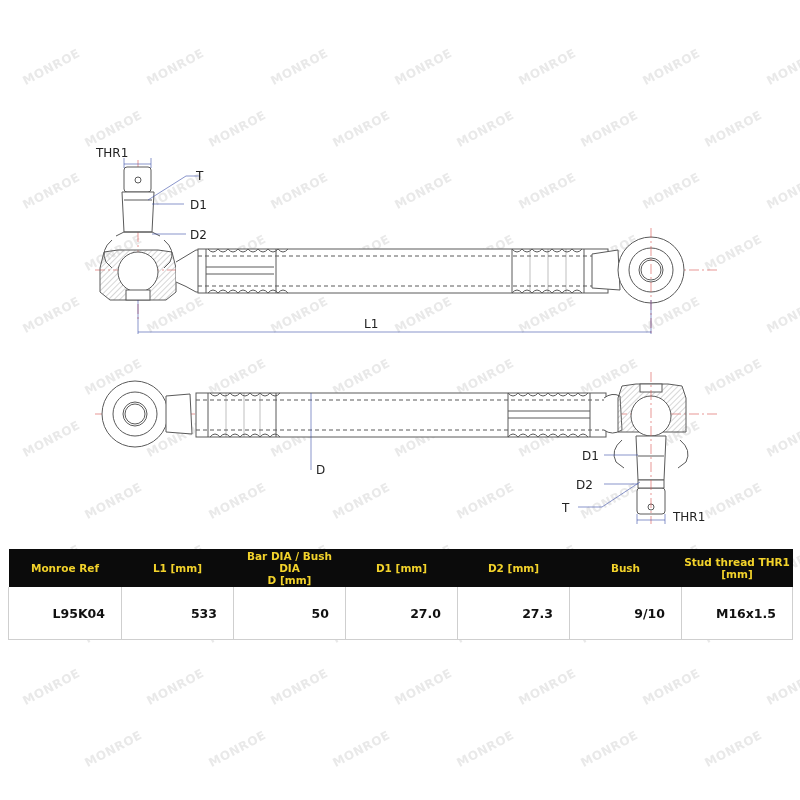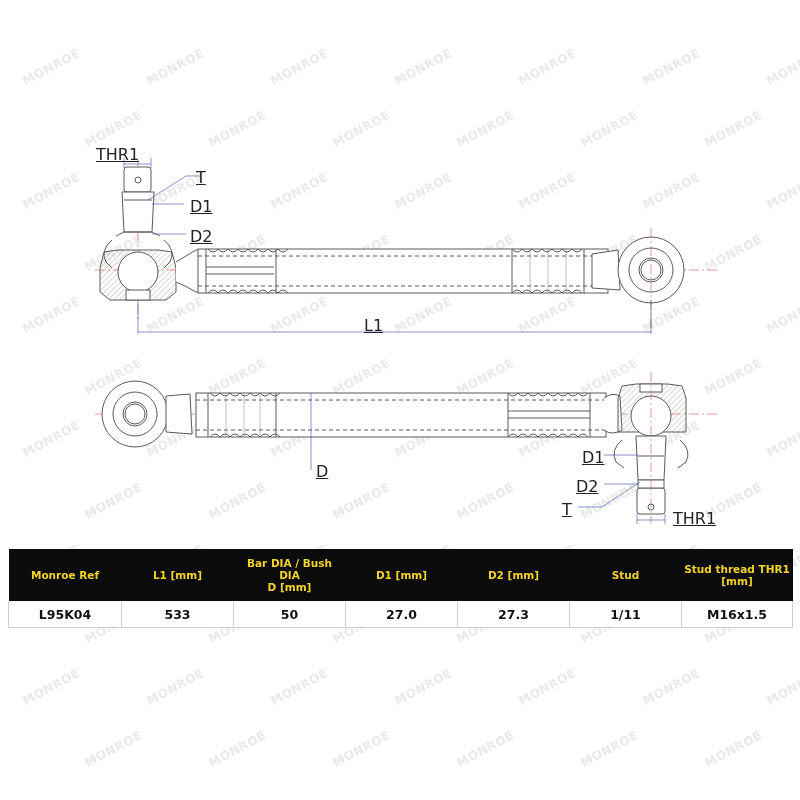--- a/index.html
+++ b/index.html
@@ -1,21 +1,21 @@
 <!DOCTYPE html>
 <html><head>
 <meta charset="utf-8">
 <style>
   html, body { margin:0; padding:0; background:#ffffff; }
   body { width:800px; height:800px; position:relative; overflow:hidden; font-family:"DejaVu Sans", sans-serif; }
   #drawing { position:absolute; left:0; top:0; width:800px; height:540px; }
-  .lbl { position:absolute; font-family:"DejaVu Sans", sans-serif; font-size:16px; color:#222; line-height:1;text-decoration:underline; }
+  .lbl { position:absolute; font-family:"DejaVu Sans", sans-serif; font-size:12px; color:#222; line-height:1; }
   #spec-table { position:absolute; left:8px; top:549px; width:784px; border-collapse:collapse; table-layout:fixed; }
-  #spec-table th { background:#0b0b0b; color:#f2d22b; font-family:"DejaVu Sans", sans-serif; font-weight:bold; font-size:10.5px; line-height:12px; height:29px; padding:8px 2px; text-align:center; vertical-align:middle; }
-  #spec-table td { background:#ffffff; color:#111; font-family:"DejaVu Sans", sans-serif; font-weight:bold; font-size:12.5px; height:26px; padding:0; text-align:center; border:1px solid #cfcfcf; border-top:none; }
+  #spec-table th { background:#0b0b0b; color:#f2d22b; font-family:"DejaVu Sans", sans-serif; font-weight:bold; font-size:10.5px; line-height:12px; height:29px; padding:1px 2px; text-align:center; vertical-align:middle; }
+  #spec-table td { background:#ffffff; color:#111; font-family:"DejaVu Sans", sans-serif; font-weight:bold; font-size:12.5px; height:20px; padding:16px; text-align:right; border:1px solid #cfcfcf; border-top:none; }
   .wm { position:absolute; font-family:"DejaVu Sans", sans-serif; font-weight:bold; font-size:12px; color:#e9e9e9; transform:rotate(-28deg); letter-spacing:0.5px; pointer-events:none; white-space:nowrap; }
 </style>
 </head>
 <body>
 
 <div id="wm-layer">
     <span class="wm" style="left: 20px; top: 60px; color: rgb(233, 233, 233);">MONROE</span>
     <span class="wm" style="left: 144px; top: 60px; color: rgb(233, 233, 233);">MONROE</span>
     <span class="wm" style="left: 268px; top: 60px; color: rgb(233, 233, 233);">MONROE</span>
     <span class="wm" style="left: 392px; top: 60px; color: rgb(233, 233, 233);">MONROE</span>
@@ -245,28 +245,28 @@
       <col style="width:112px">
       <col style="width:111px">
   </colgroup>
   <thead>
     <tr>
       <th><span>Monroe Ref</span></th>
       <th><span>L1 [mm]</span></th>
       <th><span>Bar DIA / Bush DIA</span><br><span>D [mm]</span></th>
       <th><span>D1 [mm]</span></th>
       <th><span>D2 [mm]</span></th>
-      <th><span>Stud</span></th>
+      <th><span>Bush</span></th>
       <th><span>Stud thread THR1</span><br><span>[mm]</span></th>
     </tr>
   </thead>
   <tbody>
     <tr>
       <td>L95K04</td>
       <td>533</td>
       <td>50</td>
       <td>27.0</td>
       <td>27.3</td>
-      <td>1/11</td>
+      <td>9/10</td>
       <td>M16x1.5</td>
     </tr>
   </tbody>
 </table>
 
 </body></html>

